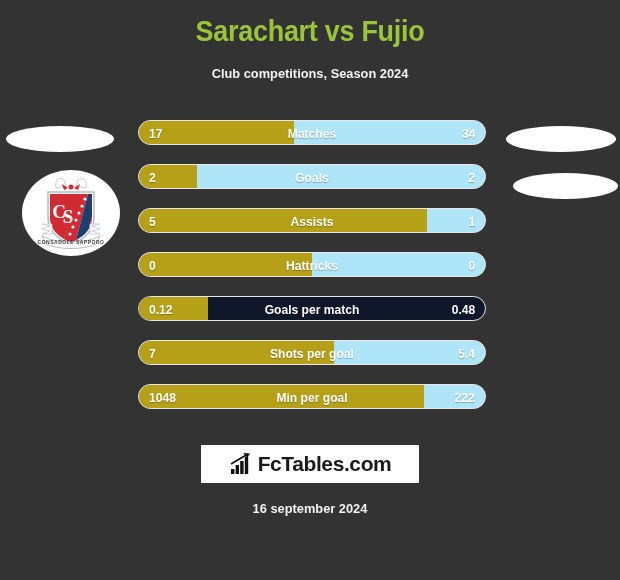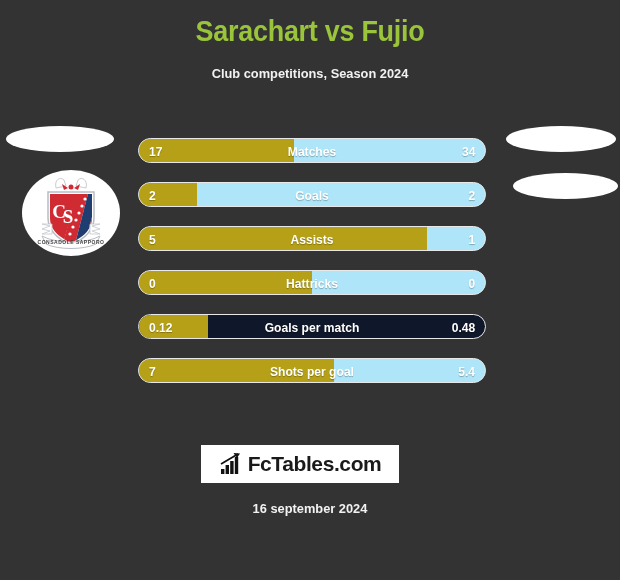--- a/index.html
+++ b/index.html
@@ -71,21 +71,20 @@
     justify-content: center;
   }
   .badge svg { display: block; }
 
   
   .bars {
     position: absolute;
     left: 138px;
     top: 12px;
     width: 348px;
-    margin-top: 18px;
   }
   .bar-row {
     position: relative;
     height: 25px;
     margin-bottom: 19px;
     border-radius: 13px;
     overflow: hidden;
     background: #aee5f8;
     border: 1px solid #e8e8e8;
     box-sizing: border-box;
@@ -121,21 +120,21 @@
   .bar-right-val {
     right: 10px;
     transform-origin: right center;
   }
 
   
   .logo-box {
     position: absolute;
     left: 201px;
     top: 445px;
-    width: 198px;
+    width: 218px;
     height: 38px;
     background: #ffffff;
     display: flex;
     align-items: center;
     justify-content: center;
     gap: 5px;
   }
   .logo-text {
     font-size: 21px;
     font-weight: bold;
@@ -253,20 +252,26 @@
       <span class="bar-right-val">0.48</span>
     </div>
 
     <div class="bar-row" style="background: rgb(174, 229, 248);">
       <div class="bar-fill" style="width: 56.5%; background: rgb(181, 160, 23);"></div>
       <span class="bar-left-val">7</span>
       <span class="bar-label">Shots per goal</span>
       <span class="bar-right-val">5.4</span>
     </div>
 
+    <div class="bar-row" style="background: rgb(174, 229, 248);">
+      <div class="bar-fill" style="width: 82.5%; background: rgb(181, 160, 23);"></div>
+      <span class="bar-left-val">1048</span>
+      <span class="bar-label">Min per goal</span>
+      <span class="bar-right-val">222</span>
+    </div>
 
   </div>
 </div>
 
 <div class="logo-box">
   <svg class="logo-icon" width="24" height="24" viewBox="0 0 24 24">
     <rect x="2" y="17" width="3.4" height="5" fill="#111111"></rect>
     <rect x="6.6" y="13" width="3.4" height="9" fill="#111111"></rect>
     <rect x="11.2" y="9" width="3.4" height="13" fill="#111111"></rect>
     <rect x="15.8" y="5" width="3.4" height="17" fill="#111111"></rect>

